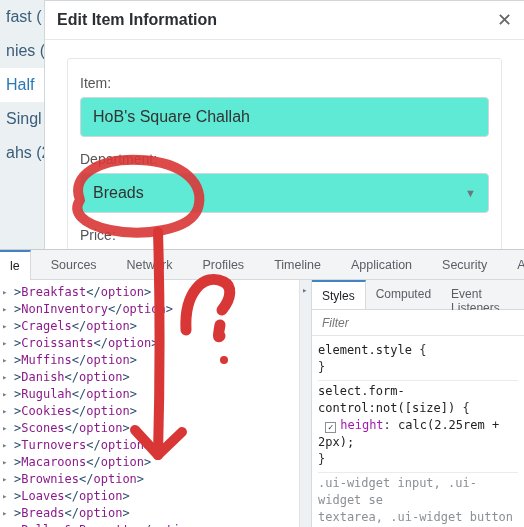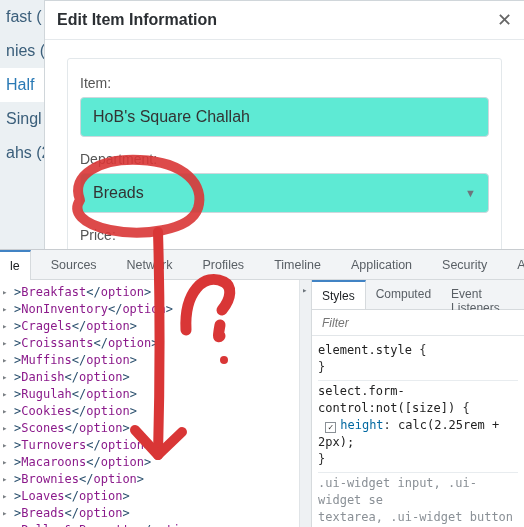--- a/index.html
+++ b/index.html
@@ -43,21 +43,21 @@
 .tri{position:absolute;left:2px;color:#7a7f84;font-size:9px}
 
 
 .styles{flex:1;display:flex;flex-direction:column;min-width:0}
 .styles-tabs{display:flex;height:30px;border-bottom:1px solid #d6dadd;background:#f2f4f6;font-size:12px;color:#595f65}
 .styles-tabs .tab{padding:7px 10px;cursor:pointer}
 .styles-tabs .tab.on{color:#1b1e22;background:#fff;border-top:2px solid #4183c4;border-right:1px solid #d6dadd}
 .filter{border:none;border-bottom:1px solid #e2e6e9;padding:6px 10px;height:26px;font-size:12px;color:#9aa1a8;font-style:italic}
 .css{flex:1;overflow:hidden;font-family:Menlo,Consolas,monospace;font-size:12px;line-height:17px;padding:4px 6px}
 .css .sel{color:#222}
-.css .prop{color:#0369a1}
+.css .prop{color:#a21caf}
 .css .val{color:#222}
 .css .comment{color:#8a9096}
 .css .sec{border-bottom:1px solid #e8ecef;padding:2px 0 4px;}
 .chk{display:inline-block;width:11px;height:11px;border:1px solid #8a9096;background:#fff;vertical-align:-1px;margin-right:4px}
 .chk:after{content:"✓";font-size:9px;line-height:9px;color:#333;display:block;text-align:center}
 </style>
 </head>
 <body>
 
 <div class="page">

